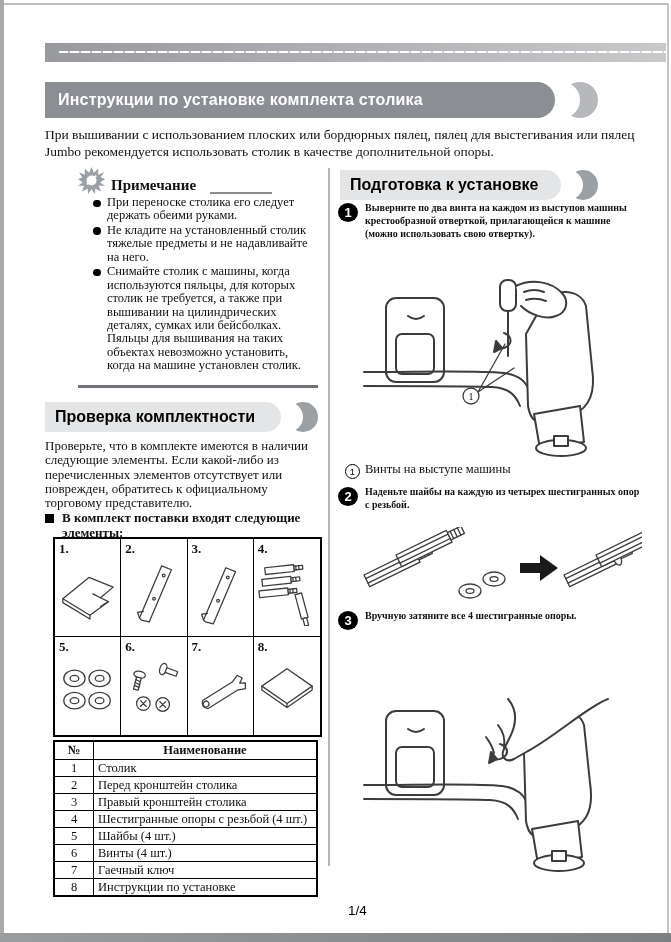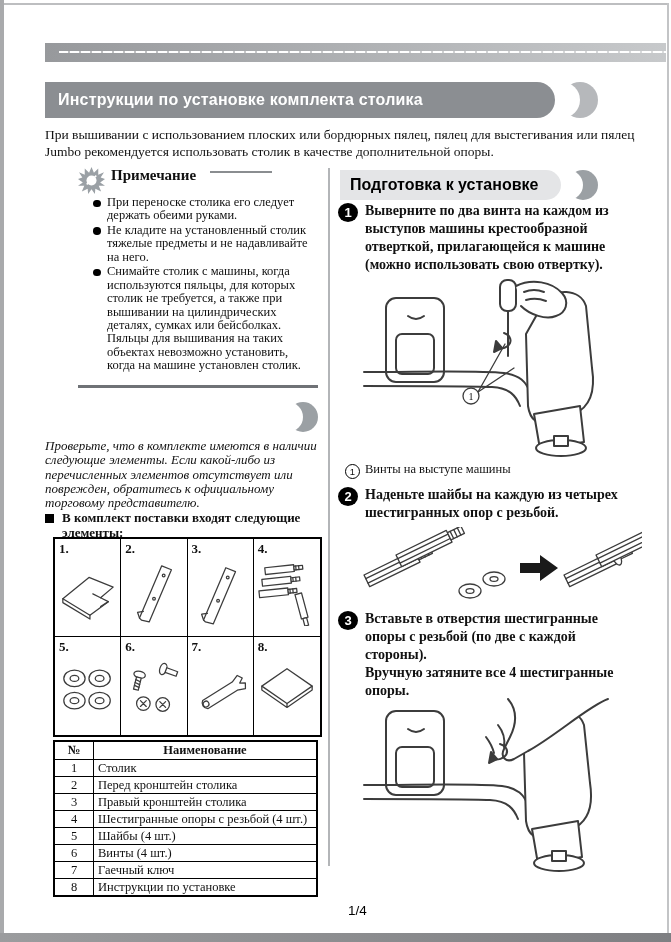--- a/index.html
+++ b/index.html
@@ -37,33 +37,33 @@
   .banner-sec .c1 { width:30px; height:30px; right:15px; }
   .banner-sec .bar { height:30px; right:37px; border-radius:0 15px 15px 0; background:#e4e5e7; }
   .banner-sec .bar span { display:block; padding-left:10px; line-height:29px; color:#000;
       font-family:Liberation Sans, sans-serif; font-weight:bold; font-size:16px; }
   .banner-check { left:45px; top:402px; width:273px; }
   .banner-prep  { left:340px; top:170px; width:258px; }
 
   
   .intro { position:absolute; left:45px; top:127px; width:598px; font-size:13.5px; line-height:1.25; }
 
-  .note-head { position:absolute; left:78px; top:167px; width:240px; display:flex; align-items:flex-start; }
+  .note-head { position:absolute; left:78px; top:167px; width:240px; display:flex; align-items:flex-end; }
   .note-head .star { width:27px; height:27px; margin-right:6px; flex:0 0 auto; }
   .note-head .note-title { font-weight:bold; font-size:15px; white-space:nowrap; }
   .note-head .rule { flex:0 0 62px; height:2px; background:#8a8d90; margin-left:14px; margin-top:4px; }
 
   .note-list { position:absolute; left:93px; top:196px; width:225px; margin:0; padding:0; list-style:none;
                font-size:12.5px; line-height:1.075; }
   .note-list li { position:relative; padding-left:14px; margin:0 0 1px 0; }
   .note-list li::before { content:''; position:absolute; left:0; top:3.5px; width:7.5px; height:7.5px;
                background:#000; border-radius:50%; }
   .note-bottom-rule { position:absolute; left:78px; top:385px; width:240px; height:3px; background:#6f7276; }
 
-  .check-body { position:absolute; left:45px; top:439px; width:276px; font-size:13px; line-height:1.1;font-style:italic; }
+  .check-body { position:absolute; left:45px; top:439px; width:276px; font-size:13px; line-height:1.1; }
   .check-sub { position:absolute; left:45px; top:511px; width:270px; font-size:13px; font-weight:bold; line-height:1.15;
                display:flex; }
   .check-sub .sq { flex:0 0 auto; width:9px; height:9px; background:#000; margin:3px 8px 0 0; }
 
   
   .parts-grid { position:absolute; left:53px; top:537px; width:265px; height:196px;
                 border:2px solid #000; display:grid; grid-template-columns:repeat(4,1fr); grid-template-rows:1fr 1fr; }
   .parts-grid .cell { border-right:1px solid #000; border-bottom:1px solid #000; position:relative; }
   .parts-grid .cell:nth-child(4n) { border-right:none; }
   .parts-grid .cell:nth-child(n+5) { border-bottom:none; }
@@ -82,21 +82,21 @@
               font-family:"Liberation Sans","DejaVu Sans",sans-serif; font-size:13.5px; color:#000;padding-left:44px; }
 
   
   .divider { position:absolute; left:328px; top:168px; width:2px; height:698px; background:#b3b5b8; }
 
   
   .step { position:absolute; left:338px; width:302px; }
   .step .badge { position:absolute; left:0; top:1px; width:20px; height:19px; background:#000; border-radius:50%;
                  color:#fff; font-family:"Liberation Sans","DejaVu Sans",sans-serif; font-weight:bold;
                  font-size:13px; text-align:center; line-height:19px; }
-  .step .stext { margin-left:27px; font-weight:bold; font-size:14px; line-height:1.28; }
+  .step .stext { margin-left:27px; font-weight:bold; font-size:10px; line-height:1.28; }
   .caption { position:absolute; left:345px; top:462px; font-size:12.5px; }
   .circled { display:inline-block; width:13px; height:13px; border:1px solid #000; border-radius:50%;
              font-size:9.5px; line-height:13px; text-align:center; vertical-align:-2px; margin-right:5px;
              font-family:"Liberation Sans","DejaVu Sans",sans-serif; }
   .illus { position:absolute; }
   .lineart { stroke:#3c3c3c; fill:none; stroke-width:2; stroke-linecap:round; stroke-linejoin:round; }
   .lineart-thin { stroke:#3c3c3c; fill:none; stroke-width:1.3; stroke-linecap:round; stroke-linejoin:round; }
   .fillwhite { fill:#fff; }
 </style>
 </head>
@@ -133,20 +133,23 @@
 <ul class="note-list">
   <li>При переноске столика его следует держать обеими руками.</li>
   <li>Не кладите на установленный столик тяжелые предметы и не надавливайте на него.</li>
   <li>Снимайте столик с машины, когда используются пяльцы, для которых столик не требуется, а также при вышивании на цилиндрических деталях, сумках или бейсболках. Пяльцы для вышивания на таких объектах невозможно установить, когда на машине установлен столик.</li>
 </ul>
 <div class="note-bottom-rule"></div>
 
 <div class="banner banner-sec banner-check">
   <div class="c2"></div>
   <div class="c1"></div>
+  <div class="bar">
+    <span>Проверка комплектности</span>
+  </div>
 </div>
 <div class="check-body">Проверьте, что в комплекте имеются в наличии следующие элементы. Если какой-либо из перечисленных элементов отсутствует или поврежден, обратитесь к официальному торговому представителю.</div>
 <div class="check-sub">
   <span class="sq"></span>
   <span>В комплект поставки входят следующие элементы:</span>
 </div>
 
 <div class="parts-grid">
   <div class="cell">
     <span class="num">1.</span>
@@ -389,21 +392,20 @@
         <line x1="0" y1="4" x2="52" y2="4"></line>
         <line x1="0" y1="9" x2="52" y2="9"></line>
         <rect class="fillwhite" x="58" y="2.5" width="13" height="8"></rect>
         <ellipse class="fillwhite" cx="55" cy="6.5" rx="4" ry="9"></ellipse>
       </g>
   </g>
 </svg>
 
 <div class="step" style="top:610px">
   <span class="badge">3</span>
-  <div class="stext">Вставьте в отверстия шестигранные опоры с резьбой (по две с каждой стороны).</div>
   <div class="stext" style="margin-top:0">Вручную затяните все 4 шестигранные опоры.</div>
 </div>
 
 <svg class="illus" style="left:358px; top:697px" width="262" height="208" viewBox="0 0 262 208">
   <g class="lineart">
     <rect class="fillwhite" x="28" y="14" width="58" height="84" rx="10"></rect>
     <rect class="fillwhite" x="38" y="50" width="38" height="40" rx="6"></rect>
     <path d="M50,32 q8,6 16,0"></path>
     <path d="M6,88 C60,88 118,86 144,89 C160,91 166,98 170,108"></path>
     <path d="M6,102 C50,102 108,102 132,103 C150,104 156,112 160,122"></path>

